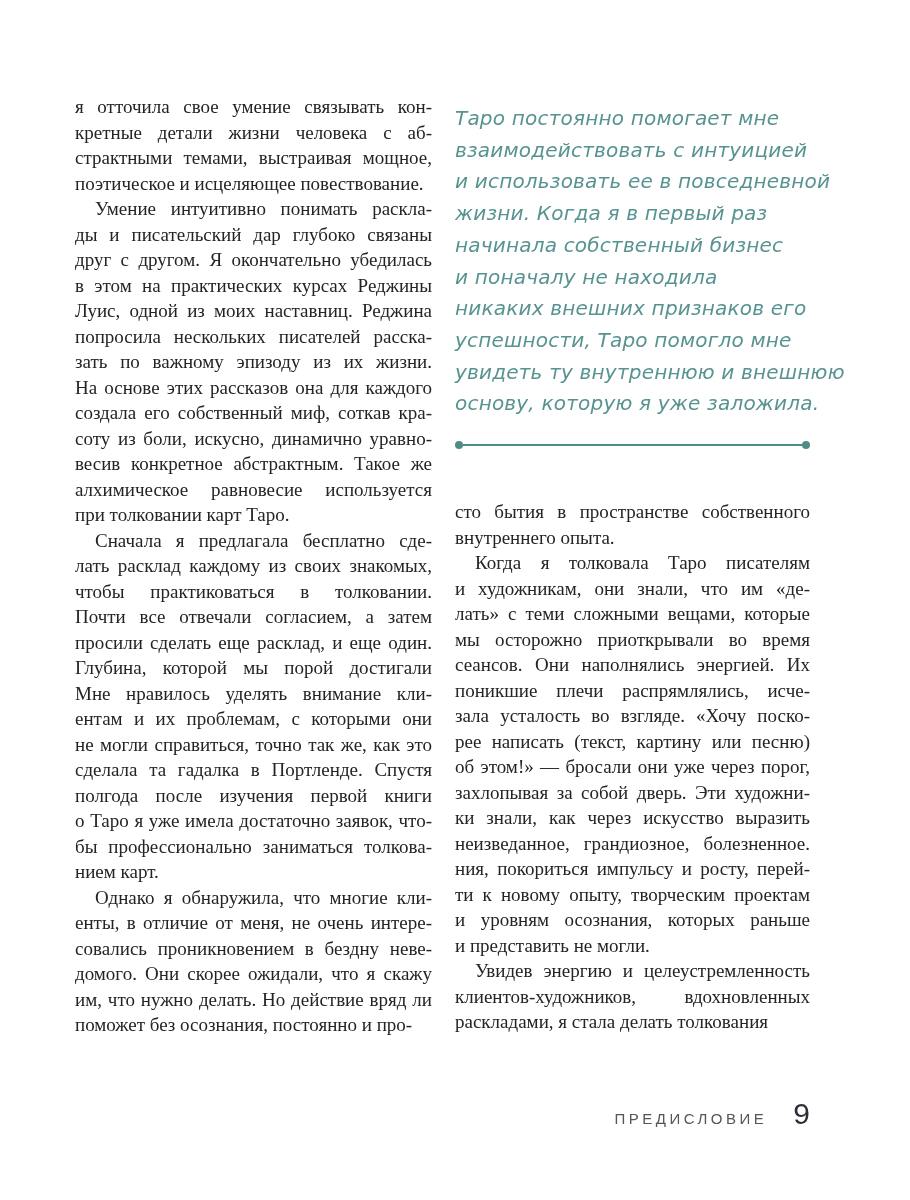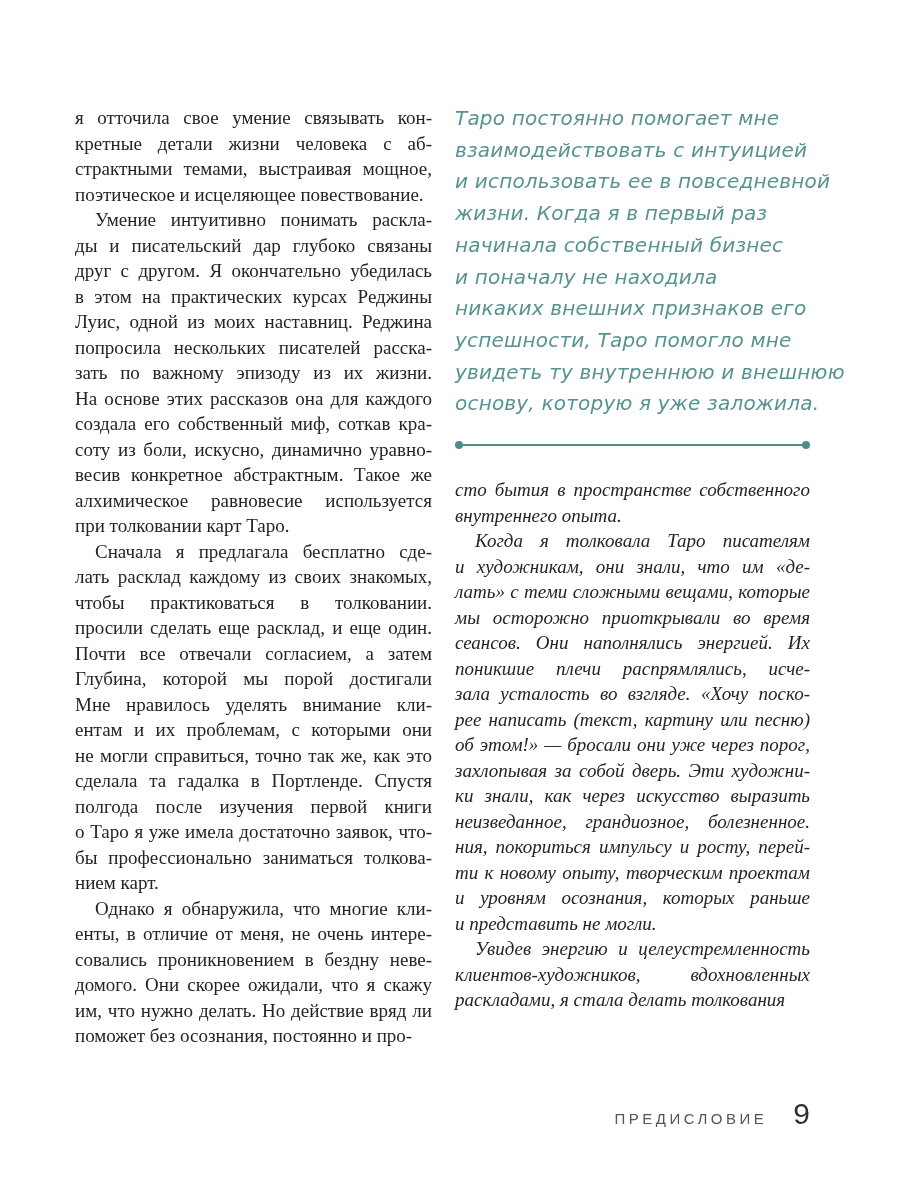--- a/index.html
+++ b/index.html
@@ -13,21 +13,21 @@
     overflow: hidden;
     font-family: "Liberation Serif", serif;
   }
   .columns {
     position: absolute;
     left: 75px;
     top: 94px;
     display: flex;
     gap: 23px;
   }
-  .col-left  { width: 357px; margin-top: 11px; }
+  .col-left  { width: 357px; }
   .col-right { width: 355px; }
 
   .body-text .line {
     font-family: "Liberation Serif", serif;
     font-size: 19px;
     line-height: 25.5px;
     color: #242424;
     white-space: nowrap;
   }
   .body-text .line.just {
@@ -62,21 +62,21 @@
     background: var(--accent-dark);
     flex: 0 0 auto;
   }
   .divider .rule {
     flex: 1;
     height: 2px;
     background: var(--accent-dark);
     margin: 0 -1px;
   }
 
-  .right-body { margin-top: 28px; font-style: italic; }
+  .right-body { margin-top: 50px; }
 
   .footer {
     position: absolute;
     top: 1097px;
     right: 100px;
     display: flex;
     align-items: baseline;
     gap: 26px;
   }
   .footer-section {
@@ -117,22 +117,22 @@
           <div class="line just">создала его собственный миф, соткав кра-</div>
           <div class="line just">соту из боли, искусно, динамично уравно-</div>
           <div class="line just">весив конкретное абстрактным. Такое же</div>
           <div class="line just">алхимическое равновесие используется</div>
           <div class="line">при толковании карт Таро.</div>
         </div>
         <div class="para">
           <div class="line just first">Сначала я предлагала бесплатно сде-</div>
           <div class="line just">лать расклад каждому из своих знакомых,</div>
           <div class="line just">чтобы практиковаться в толковании.</div>
+          <div class="line just">Почти все отвечали согласием, а затем</div>
           <div class="line just">просили сделать еще расклад, и еще один.</div>
-          <div class="line just">Почти все отвечали согласием, а затем</div>
           <div class="line just">Глубина, которой мы порой достигали</div>
           <div class="line just">Мне нравилось уделять внимание кли-</div>
           <div class="line just">ентам и их проблемам, с которыми они</div>
           <div class="line just">не могли справиться, точно так же, как это</div>
           <div class="line just">сделала та гадалка в Портленде. Спустя</div>
           <div class="line just">полгода после изучения первой книги</div>
           <div class="line just">о Таро я уже имела достаточно заявок, что-</div>
           <div class="line just">бы профессионально заниматься толкова-</div>
           <div class="line">нием карт.</div>
         </div>

